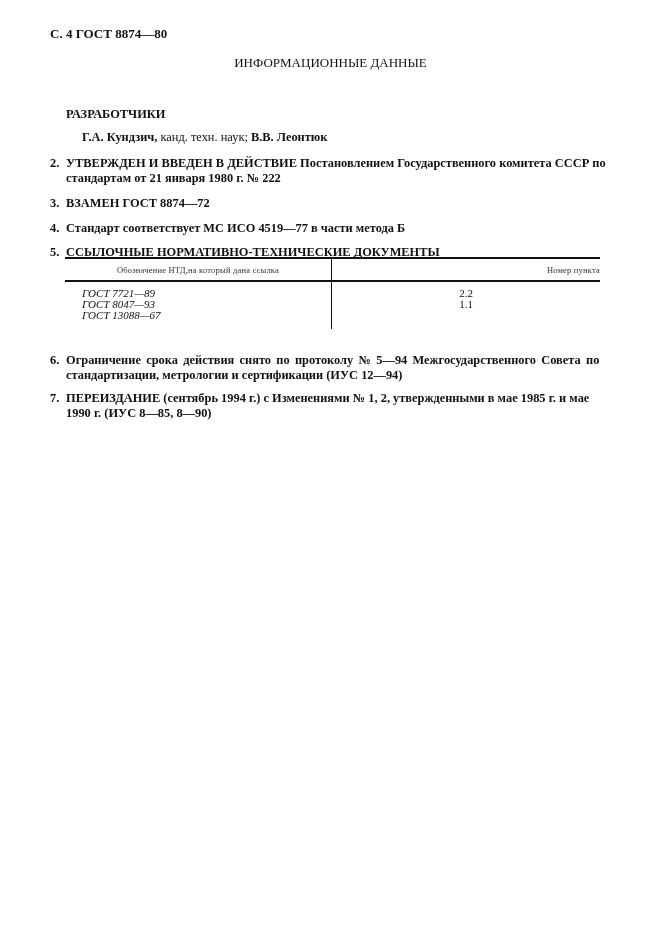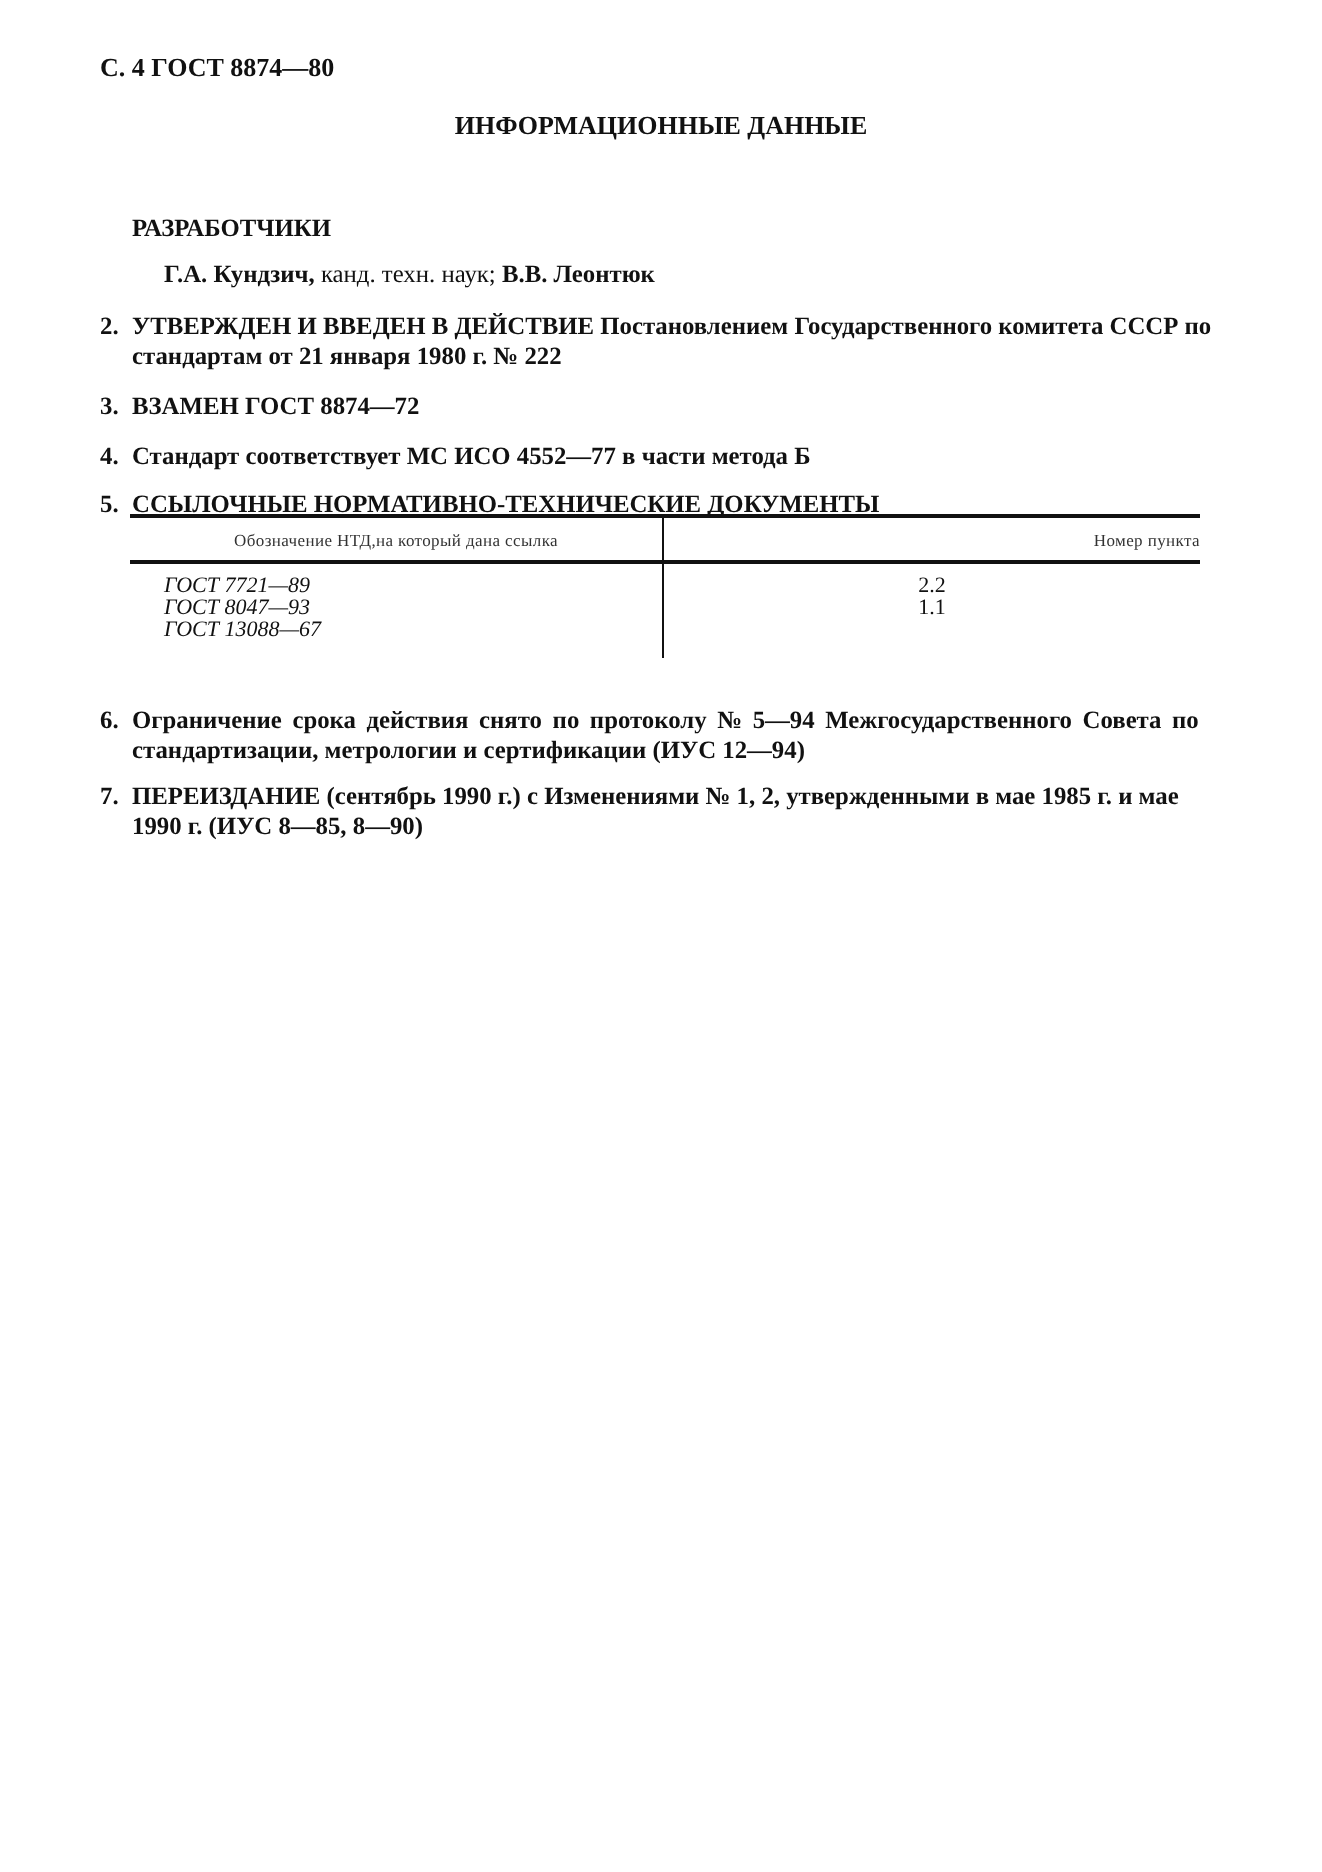--- a/index.html
+++ b/index.html
@@ -4,21 +4,21 @@
   <style>
     html, body { margin: 0; padding: 0; background: #ffffff; }
     body {
       width: 661px; height: 936px; position: relative; overflow: hidden;
       font-family: "Liberation Serif", "DejaVu Serif", serif;
       color: #111111;
     }
     .page { position: absolute; left: 0; top: 0; width: 661px; height: 936px; }
     .abs { position: absolute; white-space: nowrap; }
     .header { left: 50px; top: 26px; font-size: 13px; font-weight: bold; }
-    .title { left: 0; width: 661px; top: 55px; text-align: center; font-size: 13px; font-weight: bold; }
+    .title { left: 0; width: 661px; top: 55px; text-align: center; font-size: 13px; font-weight: normal; }
     .item { left: 50px; font-size: 12.4px; font-weight: bold; line-height: 15px; }
     .item .num { display: inline-block; width: 16px; }
     .indent { left: 66px; }
     .dev-names { left: 82px; top: 130px; font-size: 12.4px; }
     .dev-names .n { font-weight: bold; }
     .dev-names .t { font-weight: normal; }
     .cont { padding-left: 16px; display: block; }
 
     
     .tbl { position: absolute; left: 65px; top: 257px; width: 535px; height: 72px; }
@@ -51,21 +51,21 @@
   <div class="abs item" style="top:156px;">
     <span class="num">2.</span><span>УТВЕРЖДЕН И ВВЕДЕН В ДЕЙСТВИЕ Постановлением Государственного комитета СССР по</span>
     <span class="cont">стандартам от 21 января 1980 г. № 222</span>
   </div>
 
   <div class="abs item" style="top:196px;">
     <span class="num">3.</span><span>ВЗАМЕН ГОСТ 8874—72</span>
   </div>
 
   <div class="abs item" style="top:221px;">
-    <span class="num">4.</span><span>Стандарт соответствует МС ИСО 4552—77 в части метода Б</span>
+    <span class="num">4.</span><span>Стандарт соответствует МС ИСО 4519—77 в части метода Б</span>
   </div>
 
   <div class="abs item" style="top:245px;">
     <span class="num">5.</span><span>ССЫЛОЧНЫЕ НОРМАТИВНО-ТЕХНИЧЕСКИЕ ДОКУМЕНТЫ</span>
   </div>
 
   <div class="tbl">
     <div class="rule-top"></div>
     <div class="rule-head"></div>
     <div class="vline"></div>
@@ -81,17 +81,17 @@
       <span class="row">1.1</span>
     </div>
   </div>
 
   <div class="abs item" style="top:353px;">
     <span class="num">6.</span><span style="word-spacing:2.2px;margin-top:18px;">Ограничение срока действия снято по протоколу № 5—94 Межгосударственного Совета по</span>
     <span class="cont">стандартизации, метрологии и сертификации (ИУС 12—94)</span>
   </div>
 
   <div class="abs item" style="top:391px;">
-    <span class="num">7.</span><span>ПЕРЕИЗДАНИЕ (сентябрь 1990 г.) с Изменениями № 1, 2, утвержденными в мае 1985 г. и мае</span>
+    <span class="num">7.</span><span>ПЕРЕИЗДАНИЕ (сентябрь 1994 г.) с Изменениями № 1, 2, утвержденными в мае 1985 г. и мае</span>
     <span class="cont">1990 г. (ИУС 8—85, 8—90)</span>
   </div>
 
 </div>
 
 </body></html>

